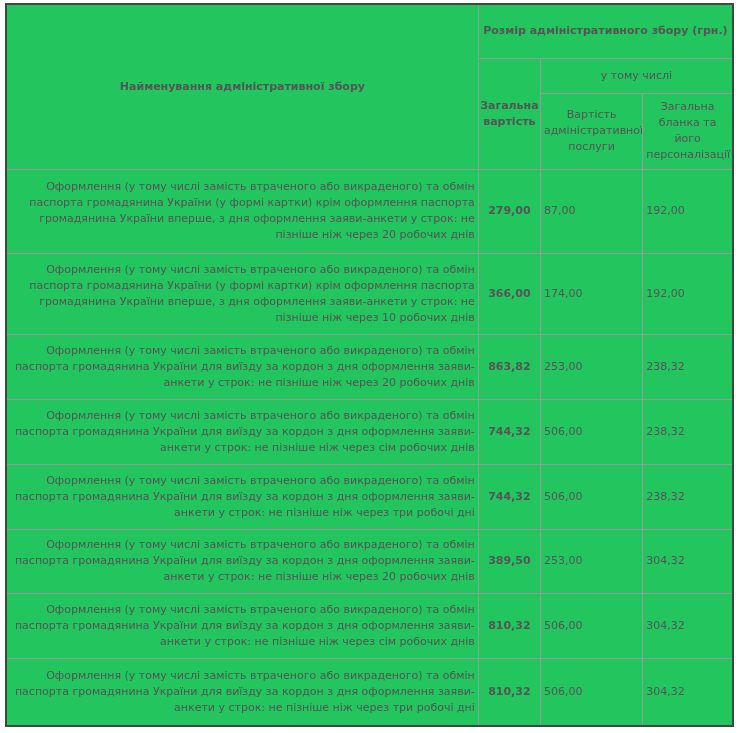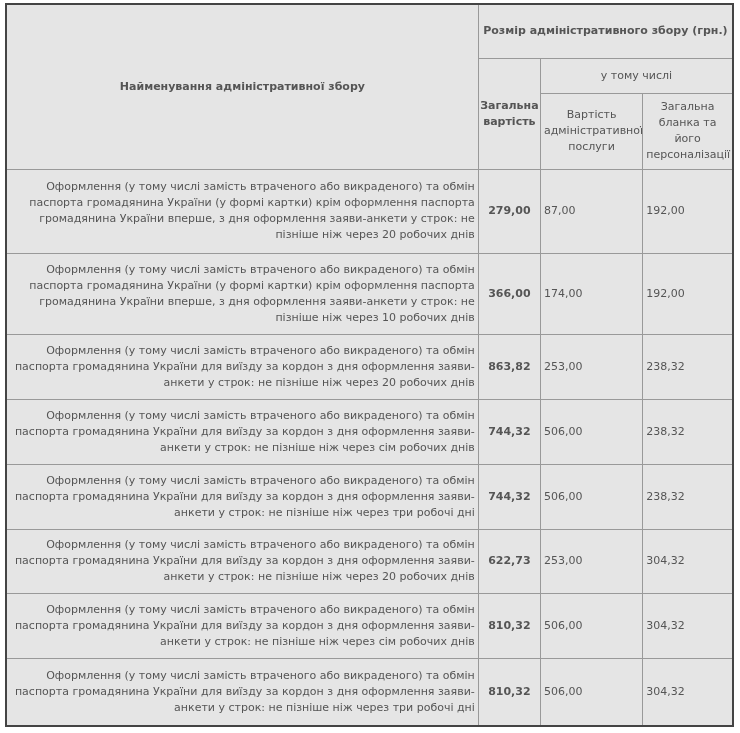--- a/index.html
+++ b/index.html
@@ -24,21 +24,21 @@
   }
   table.fees th,
   table.fees td {
     border: 1px solid #999999;
     font-size: 11px;
     line-height: 16px;
     color: #555555;
     vertical-align: middle;
     padding: 2px 3px;
     overflow: hidden;
-    background: #e5e5e5;
+    background: #22c55e;
   }
   th.hdr-bold {
     font-weight: bold;
     color: #3d3d3d;
     text-align: center;
   }
   th.hdr-normal {
     font-weight: normal;
     color: #555555;
     text-align: center;
@@ -116,21 +116,21 @@
         <td class="num">238,32</td>
       </tr>
       <tr class="r-med">
         <td class="fee-name">Оформлення (у тому числі замість втраченого або викраденого) та обмін паспорта громадянина України для виїзду за кордон з дня оформлення заяви-анкети у строк: не пізніше ніж через три робочі дні</td>
         <td class="num-bold">744,32</td>
         <td class="num">506,00</td>
         <td class="num">238,32</td>
       </tr>
       <tr class="r-med2">
         <td class="fee-name">Оформлення (у тому числі замість втраченого або викраденого) та обмін паспорта громадянина України для виїзду за кордон з дня оформлення заяви-анкети у строк: не пізніше ніж через 20 робочих днів</td>
-        <td class="num-bold">622,73</td>
+        <td class="num-bold">389,50</td>
         <td class="num">253,00</td>
         <td class="num">304,32</td>
       </tr>
       <tr class="r-med">
         <td class="fee-name">Оформлення (у тому числі замість втраченого або викраденого) та обмін паспорта громадянина України для виїзду за кордон з дня оформлення заяви-анкети у строк: не пізніше ніж через сім робочих днів</td>
         <td class="num-bold">810,32</td>
         <td class="num">506,00</td>
         <td class="num">304,32</td>
       </tr>
       <tr class="r-last">

